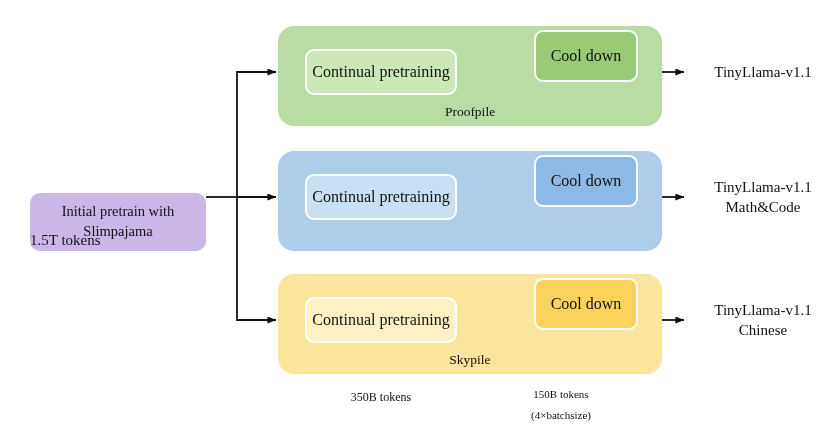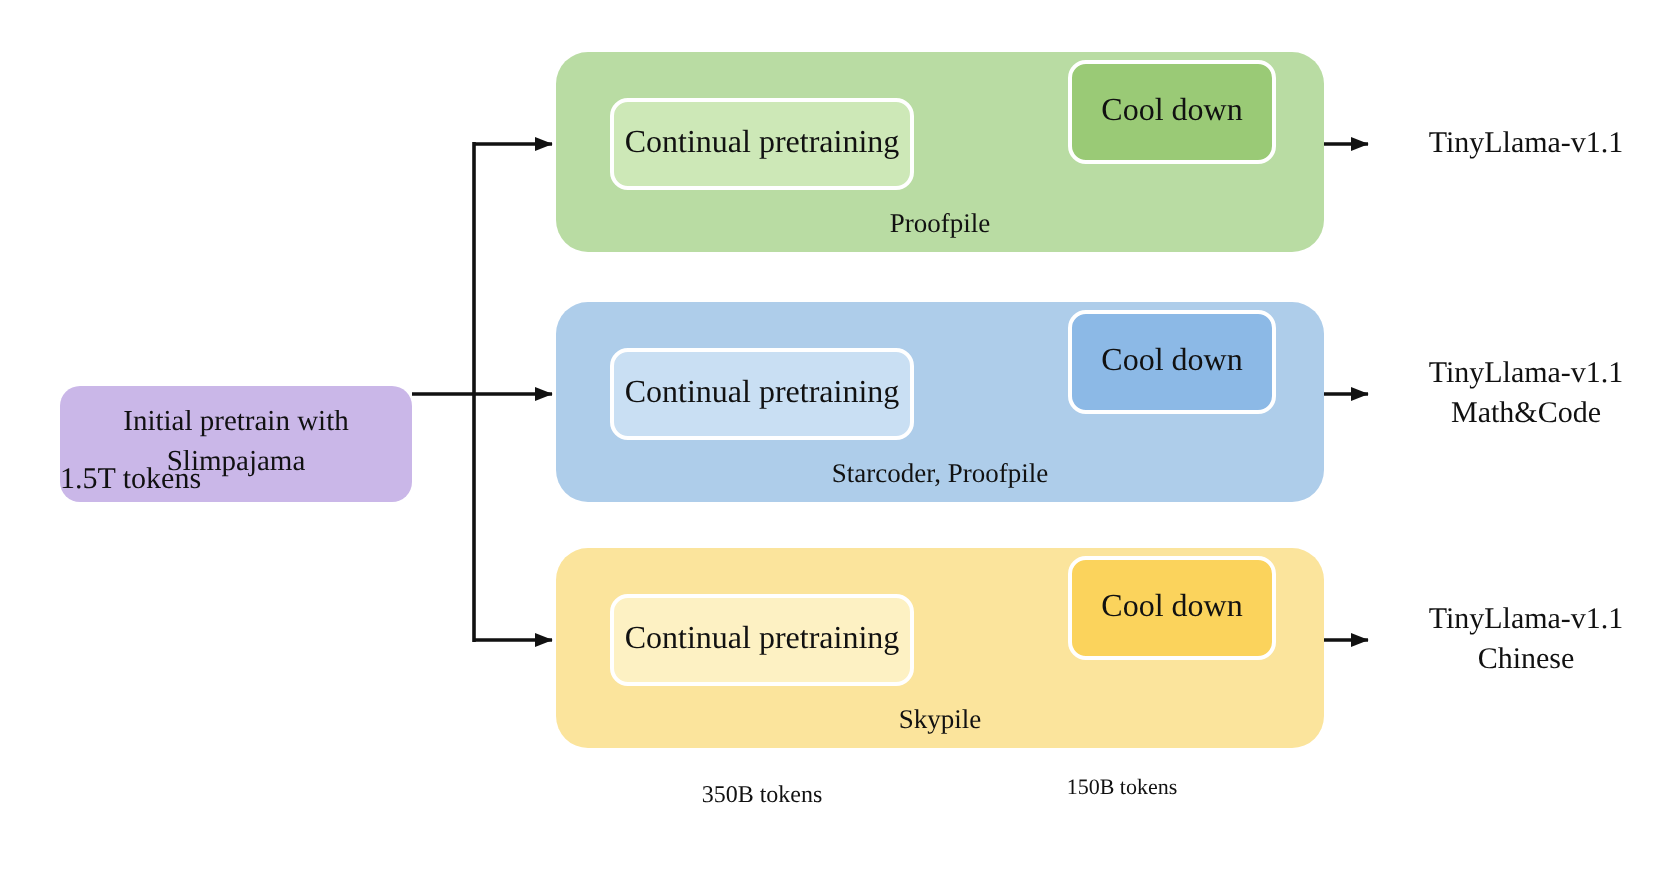--- a/index.html
+++ b/index.html
@@ -96,21 +96,20 @@
     <div></div>
   </div>
 
   <div class="container row1" style="background-color: rgb(174, 205, 234);">
     <div class="inner pretrain" style="background-color: rgb(201, 223, 243);">
       <span>Continual pretraining</span>
     </div>
     <div class="inner cooldown" style="background-color: rgb(140, 185, 230);">
       <span>Cool down</span>
     </div>
-    <div class="dataset">Starcoder, Proofpile</div>
   </div>
   <div class="output out1">
     <div>TinyLlama-v1.1</div>
     <div>Math&amp;Code</div>
   </div>
 
   <div class="container row2" style="background-color: rgb(251, 228, 156);">
     <div class="inner pretrain" style="background-color: rgb(253, 241, 195);">
       <span>Continual pretraining</span>
     </div>
@@ -120,15 +119,16 @@
     <div class="dataset">Skypile</div>
   </div>
   <div class="output out2">
     <div>TinyLlama-v1.1</div>
     <div>Chinese</div>
   </div>
 
   <div class="note-350">350B tokens</div>
   <div class="note-150">
     <div>150B tokens</div>
+    <div>(4×batchsize)</div>
   </div>
 
 </div>
 
 </body></html>

